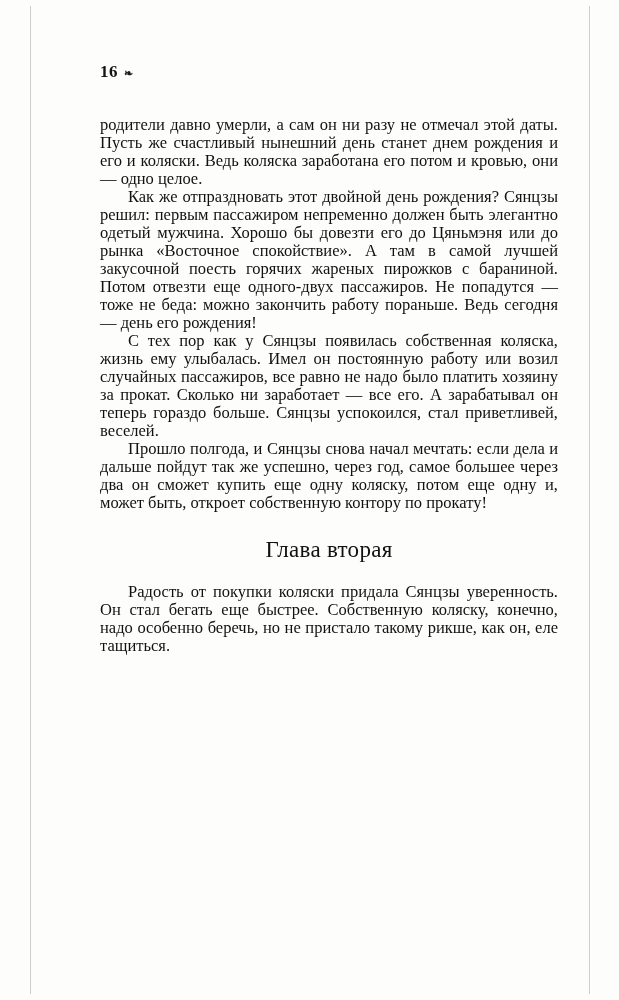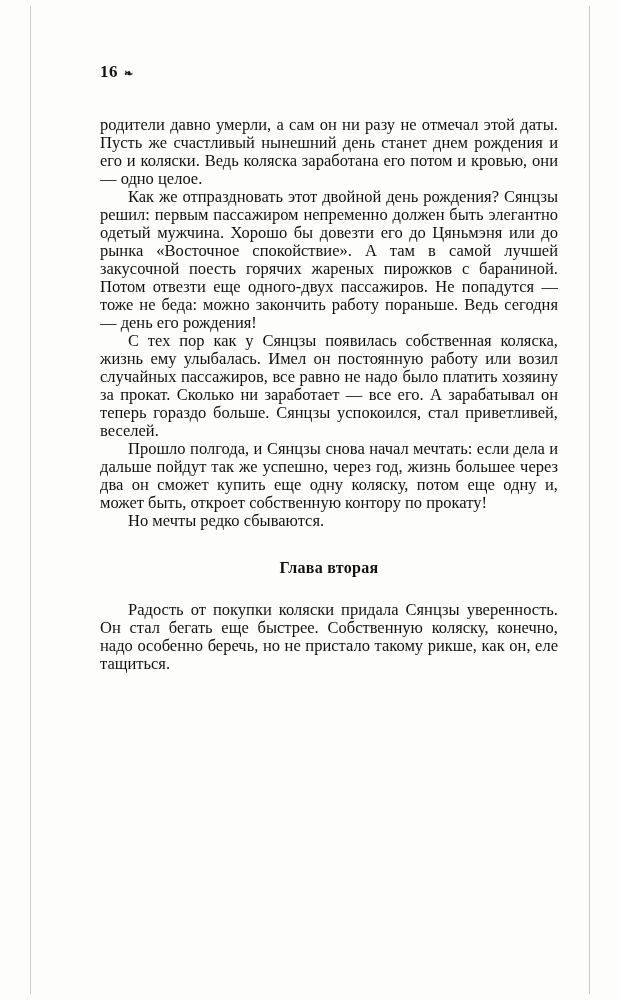--- a/index.html
+++ b/index.html
@@ -47,22 +47,22 @@
     text-align: justify;
     color: #111;
   }
   .body-text p {
     text-indent: 28px;
   }
   .body-text p.no-indent { text-indent: 0; }
 
   .chapter-heading {
     text-align: center;
-    font-weight: bold;
-    font-size: 16px;
+    font-weight: normal;
+    font-size: 23px;
     margin-top: 29px;
     margin-bottom: 24px;
     text-indent: 0;
     letter-spacing: 0.3px;
   }
 </style>
 </head>
 <body>
 
 <div class="page">
@@ -74,21 +74,20 @@
     <div class="head-left">
       <span class="page-num">16</span>
       <span class="orn-small">❧</span>
     </div>
   </header>
 
   <main class="body-text">
     <p class="no-indent">родители давно умерли, а сам он ни разу не отмечал этой даты. Пусть же счастливый нынешний день станет днем рождения и его и коляски. Ведь коляска заработана его потом и кровью, они — одно целое.</p>
     <p>Как же отпраздновать этот двойной день рождения? Сянцзы решил: первым пассажиром непременно должен быть элегантно одетый мужчина. Хорошо бы довезти его до Цяньмэня или до рынка «Восточное спокойствие». А там в самой лучшей закусочной поесть горячих жареных пирожков с бараниной. Потом отвезти еще одного-двух пассажиров. Не попадутся — тоже не беда: можно закончить работу пораньше. Ведь сегодня — день его рождения!</p>
     <p>С тех пор как у Сянцзы появилась собственная коляска, жизнь ему улыбалась. Имел он постоянную работу или возил случайных пассажиров, все равно не надо было платить хозяину за прокат. Сколько ни заработает — все его. А зарабатывал он теперь гораздо больше. Сянцзы успокоился, стал приветливей, веселей.</p>
-    <p>Прошло полгода, и Сянцзы снова начал мечтать: если дела и дальше пойдут так же успешно, через год, жизнь большее через два он сможет купить еще одну коляску, потом еще одну и, может быть, откроет собственную контору по прокату!</p>
-    <p>Но мечты редко сбываются.</p>
+    <p>Прошло полгода, и Сянцзы снова начал мечтать: если дела и дальше пойдут так же успешно, через год, самое большее через два он сможет купить еще одну коляску, потом еще одну и, может быть, откроет собственную контору по прокату!</p>
 
     <h2 class="chapter-heading">Глава вторая</h2>
 
     <p>Радость от покупки коляски придала Сянцзы уверенность. Он стал бегать еще быстрее. Собственную коляску, конечно, надо особенно беречь, но не пристало такому рикше, как он, еле тащиться.</p>
   </main>
 
 </div>
 
 </body></html>

